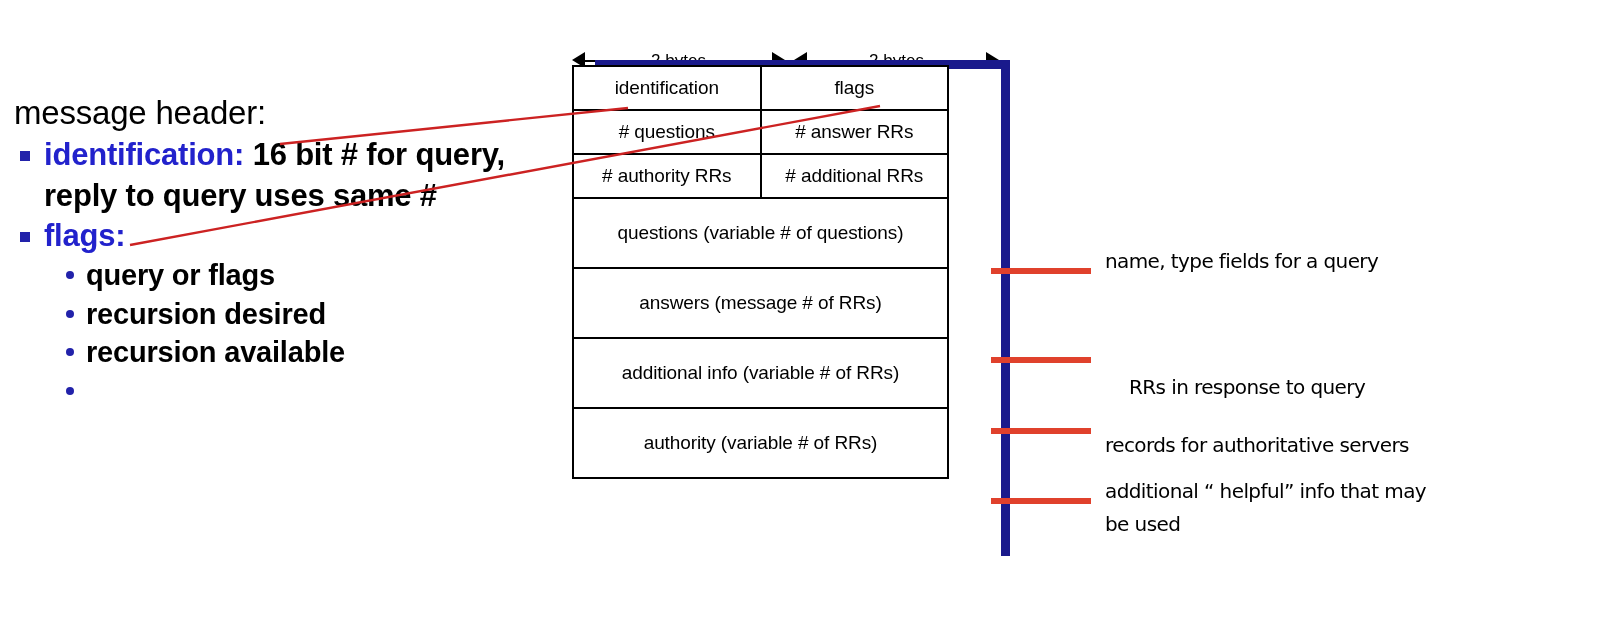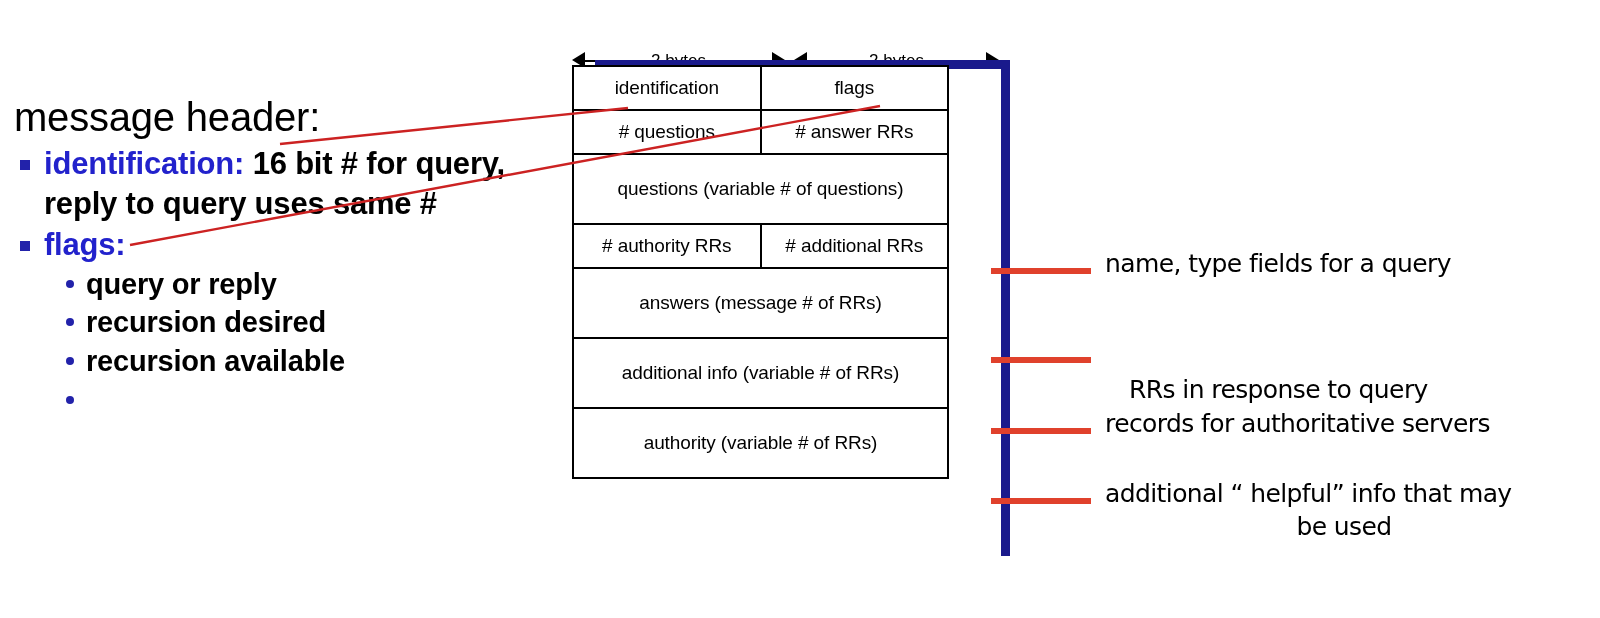--- a/index.html
+++ b/index.html
@@ -17,21 +17,21 @@
   }
 
   
   #left-panel {
     position: absolute;
     left: 14px;
     top: 92px;
     width: 540px;
   }
   .headline {
-    font-size: 40px;
+    font-size: 33px;
     line-height: 1.25;
     color: #000000;
     letter-spacing: -0.2px;
     white-space: nowrap;
   }
   ul.lvl1 {
     list-style: none;
     margin: 2px 0 0 0;
     padding: 0;
   }
@@ -164,32 +164,32 @@
     position: absolute;
     left: 0; top: 0;
     width: 1600px; height: 618px;
     pointer-events: none;
   }
 
   
   .annot {
     position: absolute;
     font-family: "DejaVu Sans", sans-serif;
-    font-size: 25px;
+    font-size: 20px;
     line-height: 1.15;
     color: #000000;
     letter-spacing: -0.6px;
     white-space: pre;
   }
   .connector {
     position: absolute;
     height: 6px;
     background: #e0412c;
   }
-  .annot.right-align { text-align: center; }
+  .annot.right-align { text-align: left; }
 </style>
 </head>
 <body>
 
 <div id="left-panel">
 
   <div class="headline">message header:</div>
 
   <ul class="lvl1">
 
@@ -198,21 +198,21 @@
       <span class="kw">identification:</span><span> 16 bit # for query, reply to query uses same #</span>
     </li>
 
     <li>
       <span class="sq-bullet"></span>
       <span class="kw">flags:</span>
 
       <ul class="lvl2">
         <li>
           <span class="dot-bullet"></span>
-          <span>query or reply</span>
+          <span>query or flags</span>
         </li>
         <li>
           <span class="dot-bullet"></span>
           <span>recursion desired</span>
         </li>
         <li>
           <span class="dot-bullet"></span>
           <span>recursion available</span>
         </li>
         <li>
@@ -249,25 +249,25 @@
     <tbody>
       <tr>
         <td class="h-row">identification</td>
         <td class="h-row">flags</td>
       </tr>
       <tr>
         <td class="h-row"># questions</td>
         <td class="h-row"># answer RRs</td>
       </tr>
       <tr>
-        <td class="v-row" colspan="2">questions (variable # of questions)</td>
-      </tr>
-      <tr>
         <td class="h-row"># authority RRs</td>
         <td class="h-row"># additional RRs</td>
+      </tr>
+      <tr>
+        <td class="v-row" colspan="2">questions (variable # of questions)</td>
       </tr>
       <tr>
         <td class="v-row" colspan="2">answers (message # of RRs)</td>
       </tr>
       <tr>
         <td class="v-row" colspan="2">additional info (variable # of RRs)</td>
       </tr>
       <tr>
         <td class="v-row" colspan="2">authority (variable # of RRs)</td>
       </tr>
@@ -280,17 +280,17 @@
   <line x1="130" y1="245" x2="880" y2="106" stroke="#cc2222" stroke-width="2.4"></line>
 </svg>
 
 <div class="connector" style="left:991px; top:268px; width:100px;"></div>
 <div class="annot" style="left:1105px; top:250px;">name, type fields for a query</div>
 
 <div class="connector" style="left:991px; top:357px; width:100px;"></div>
 <div class="annot" style="left:1129px; top:340px;margin-top:36px;">RRs in response to query</div>
 
 <div class="connector" style="left:991px; top:428px; width:100px;"></div>
-<div class="annot" style="left:1105px; top:410px;text-align:right;">records for authoritative servers</div>
+<div class="annot" style="left:1105px; top:434px;text-align:right;">records for authoritative servers</div>
 
 <div class="connector" style="left:991px; top:498px; width:100px;"></div>
 <div class="annot" style="left:1105px; top:480px;">additional “ helpful” info that may</div>
 <div class="annot right-align" style="left:1105px; top:513px; width:478px;">be used</div>
 
 </body></html>

